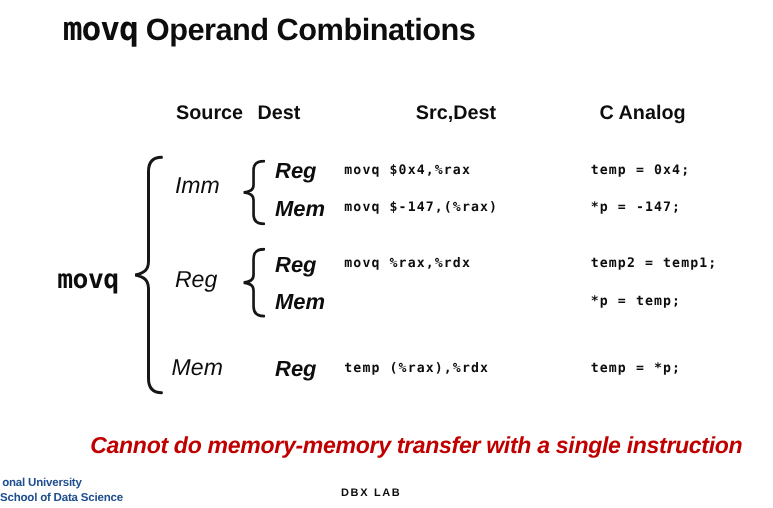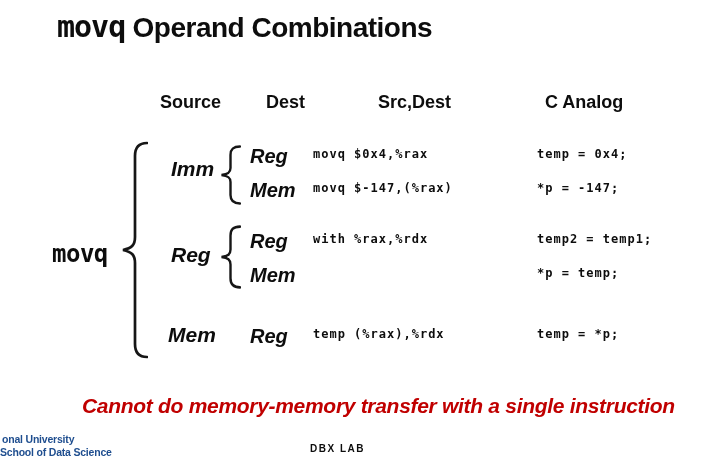--- a/index.html
+++ b/index.html
@@ -4,40 +4,40 @@
 <style>
   html,body{margin:0;padding:0;background:#fff;}
   #slide{
     position:relative;width:703px;height:462px;background:#ffffff;
     overflow:hidden;font-family:"Liberation Sans",sans-serif;color:#0d0d0d;
   }
   .abs{position:absolute;white-space:nowrap;line-height:1;}
   .title{top:12px;left:57px;font-weight:bold;font-size:28px;letter-spacing:-0.5px;}
   .title .mono{font-family:"DejaVu Sans Mono","Liberation Mono",monospace;font-size:30px;letter-spacing:-1px;}
   .colhead{font-weight:bold;font-size:18px;top:93px;}
-  .srclabel{font-weight:bold;font-style:italic;font-size:21px;margin-left:12px;}
+  .srclabel{font-weight:normal;font-style:italic;font-size:21px;}
   .destlabel{font-weight:bold;font-style:italic;font-size:20px;}
   .code{font-family:"DejaVu Sans Mono","Liberation Mono",monospace;font-weight:bold;font-size:12px;letter-spacing:1px;}
   .movq-label{font-family:"DejaVu Sans Mono","Liberation Mono",monospace;font-weight:bold;font-size:24px;letter-spacing:-0.5px;}
   .note{top:395px;left:82px;font-weight:bold;font-style:italic;font-size:21px;letter-spacing:-0.3px;color:#c00000;}
   .org{color:#1f4e8f;font-weight:bold;font-size:10.5px;letter-spacing:-0.2px;}
   .lab{font-family:Liberation Sans, sans-serif;font-weight:bold;font-size:10px;letter-spacing:1.5px;}
   .brace path{fill:none;stroke:#161616;stroke-linecap:round;}
 </style>
 </head>
 <body>
 
 <div id="slide">
 
   <div class="abs title">
     <span class="mono">movq</span><span> Operand Combinations</span>
   </div>
 
   <div class="abs colhead" style="left:144px;margin-left:16px;">Source</div>
-  <div class="abs colhead" style="left:266px;">Dest</div>
+  <div class="abs colhead" style="left:234px;">Dest</div>
   <div class="abs colhead" style="left:378px;">Src,Dest</div>
   <div class="abs colhead" style="left:545px;">C Analog</div>
 
   <div class="abs movq-label" style="left:52px;top:242px;">movq</div>
 
   <svg class="abs brace" style="left:121px;top:141px;" width="27" height="218" viewBox="0 0 27 218" preserveAspectRatio="none">
     <path d="M 26,2 C 17,2 14,7 14,15 L 14,96 C 14,104 11,107 2,109 C 11,111 14,114 14,122 L 14,203 C 14,211 17,216 26,216" stroke-width="2.7"></path>
   </svg>
 
   <svg class="abs brace" style="left:220px;top:145px;" width="21" height="60" viewBox="0 0 21 60" preserveAspectRatio="none">
@@ -54,21 +54,21 @@
 
   <div class="abs destlabel" style="left:250px;top:146px;">Reg</div>
   <div class="abs code" style="left:313px;top:148px;">movq $0x4,%rax</div>
   <div class="abs code" style="left:537px;top:148px;">temp = 0x4;</div>
 
   <div class="abs destlabel" style="left:250px;top:180px;">Mem</div>
   <div class="abs code" style="left:313px;top:182px;">movq $-147,(%rax)</div>
   <div class="abs code" style="left:537px;top:182px;">*p = -147;</div>
 
   <div class="abs destlabel" style="left:250px;top:231px;">Reg</div>
-  <div class="abs code" style="left:313px;top:233px;">with %rax,%rdx</div>
+  <div class="abs code" style="left:313px;top:233px;">movq %rax,%rdx</div>
   <div class="abs code" style="left:537px;top:233px;">temp2 = temp1;</div>
 
   <div class="abs destlabel" style="left:250px;top:265px;">Mem</div>
   <div class="abs code" style="left:537px;top:267px;">*p = temp;</div>
 
   <div class="abs destlabel" style="left:250px;top:326px;">Reg</div>
   <div class="abs code" style="left:313px;top:328px;">temp (%rax),%rdx</div>
   <div class="abs note">Cannot do memory-memory transfer with a single instruction</div>
 
   <div class="abs code" style="left:537px;top:328px;">temp = *p;</div>

